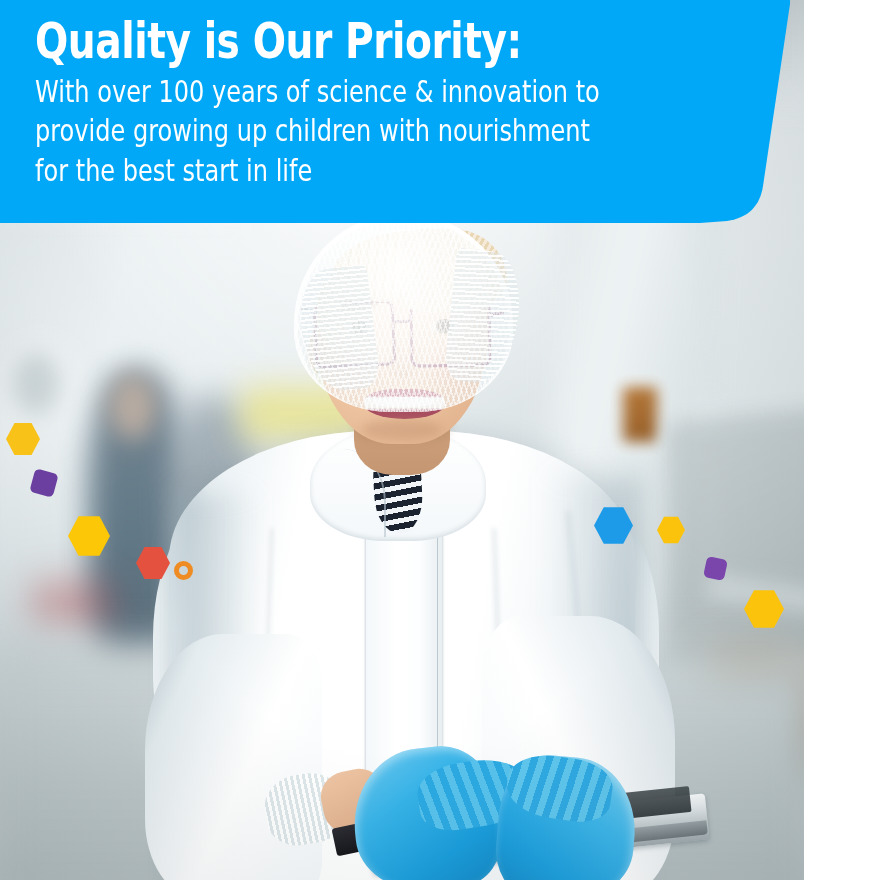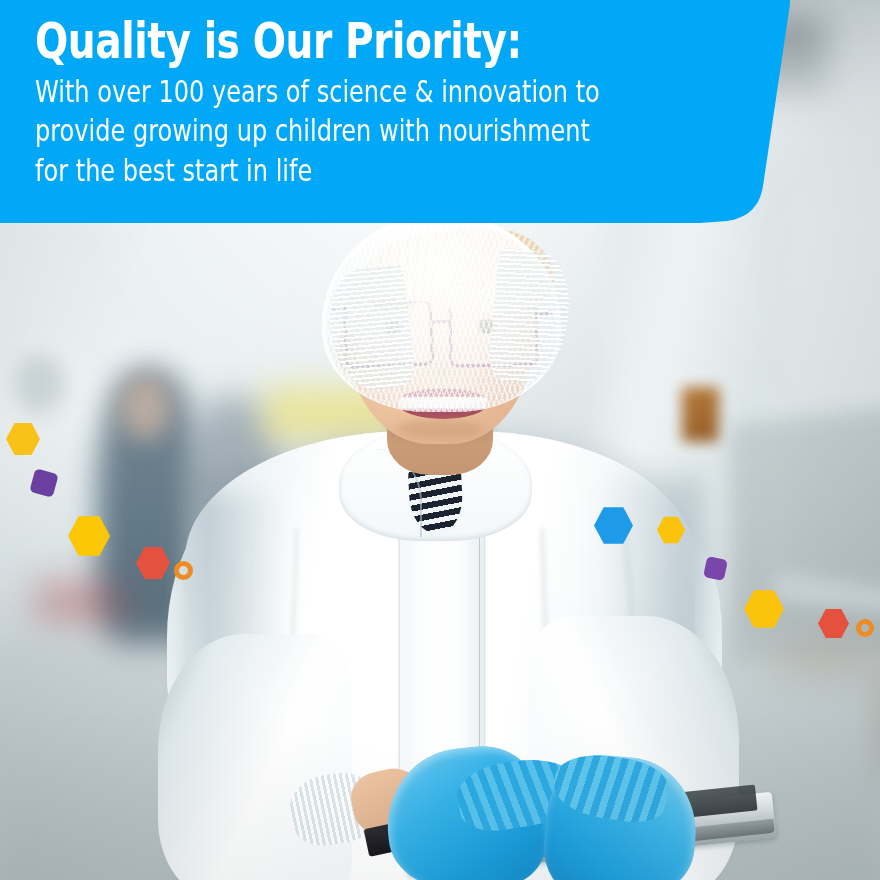--- a/index.html
+++ b/index.html
@@ -6,21 +6,21 @@
   * { margin:0; padding:0; box-sizing:border-box; }
   html, body {
     width:880px; height:880px;
     background:#ffffff;
     font-family:"Liberation Sans", sans-serif;
     overflow:hidden;
   }
 
   #poster {
     position:relative;
-    width:880px; height:880px;
+    width:804px; height:880px;
     overflow:hidden;
     background:#0ea5e9;
   }
 
   
   .photo { position:absolute; inset:0; overflow:hidden; }
 
   
   .bg-base {
     position:absolute; inset:-60px;

